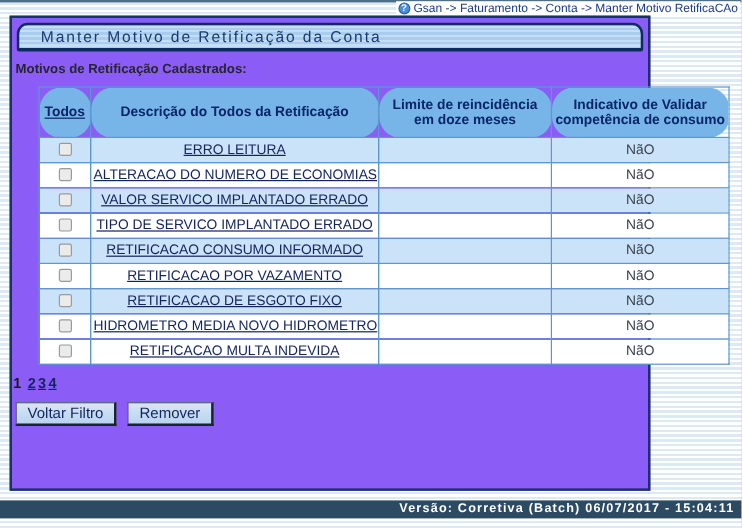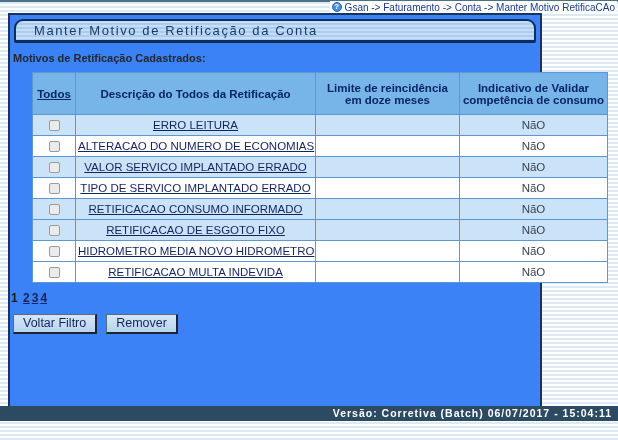--- a/index.html
+++ b/index.html
@@ -21,21 +21,21 @@
     width:10px; height:10px; border-radius:50%;
     background:#4a90d9; border:1px solid #2a5fa8;
     color:#ffffff; font-size:8px; font-weight:bold;
     display:flex; align-items:center; justify-content:center; line-height:1;
   }
   .breadcrumb-path { font-size:10px; color:#1b3c8c; white-space:nowrap; }
 
   
   .content-panel {
     position:absolute; left:8px; top:13px; width:534px; height:396px;
-    background:#3b82f6; border:2px solid #17335f;
+    background:#8b5cf6; border:2px solid #17335f;
   }
   .title-bar {
     margin:4px 4px 0 4px; height:24px;
     border:2px solid #0c2d5e; border-bottom-width:3px;
     border-radius:9px 9px 2px 2px;
     background: repeating-linear-gradient(180deg, #c6ddf4 0 2px, #a9cdee 2px 4px);
     color:#1b3a70; font-size:13px; letter-spacing:1.6px;
     line-height:19px; padding-left:18px;
     white-space:nowrap; overflow:hidden;
   }
@@ -48,20 +48,21 @@
     margin:8px 0 0 22px; width:575px;
     border-collapse:collapse; table-layout:fixed;
   }
   table.motivos th, table.motivos td {
     border:1px solid #5e97cf; text-align:center; padding:1px 2px;
     overflow:hidden;
   }
   table.motivos th {
     background:#77b5e8; color:#082567; font-size:11.5px; font-weight:bold;
     height:42px;
+    border-radius:18px;
   }
   table.motivos td { height:21px; font-size:11.5px; background:#ffffff; }
   table.motivos tr.alt td { background:#cbe3f8; }
   .col-todos { width:43px; }
   .col-desc  { width:240px; }
   .col-lim   { width:144px; }
   .col-ind   { width:148px; }
   a.header-link { color:#082567; text-decoration:underline; cursor:pointer; }
   a.motivo-link { color:#13245e; text-decoration:underline; cursor:pointer; white-space:nowrap; }
   td.indicativo { color:#39414f; }
@@ -80,21 +81,21 @@
   .button-row { margin:9px 0 0 3px; display:flex; gap:9px; }
   button.gsan-btn {
     font-family:"Liberation Sans", sans-serif; font-size:12.5px; color:#13245e;
     background:linear-gradient(180deg,#d6e6f7 0%,#b9d3ee 100%);
     border:1px solid #5a6b7c; border-right:2px solid #1c2430; border-bottom:2px solid #1c2430;
     padding:1px 9px 2px 9px; height:20px; cursor:pointer;
   }
 
   
   .footer-bar {
-    position:absolute; left:0; top:406px; width:618px; height:15px;
+    position:absolute; left:0; top:417px; width:618px; height:15px;
     background:#2d4a63; color:#ffffff; font-size:10.5px; font-weight:bold;
     letter-spacing:1px; text-align:right; line-height:15px; padding-right:6px;
   }
 </style>
 </head>
 <body>
 
 <div class="topline"></div>
 
 <div class="breadcrumb-bar">
@@ -168,20 +169,30 @@
         <tr class="alt">
       <td>
         <span class="checkbox"></span>
       </td>
       <td>
         <a class="motivo-link">RETIFICACAO CONSUMO INFORMADO</a>
       </td>
       <td></td>
       <td class="indicativo">NãO</td>
     </tr>
+        <tr>
+      <td>
+        <span class="checkbox"></span>
+      </td>
+      <td>
+        <a class="motivo-link">RETIFICACAO POR VAZAMENTO</a>
+      </td>
+      <td></td>
+      <td class="indicativo">NãO</td>
+    </tr>
         <tr class="alt">
       <td>
         <span class="checkbox"></span>
       </td>
       <td>
         <a class="motivo-link">RETIFICACAO DE ESGOTO FIXO</a>
       </td>
       <td></td>
       <td class="indicativo">NãO</td>
     </tr>

